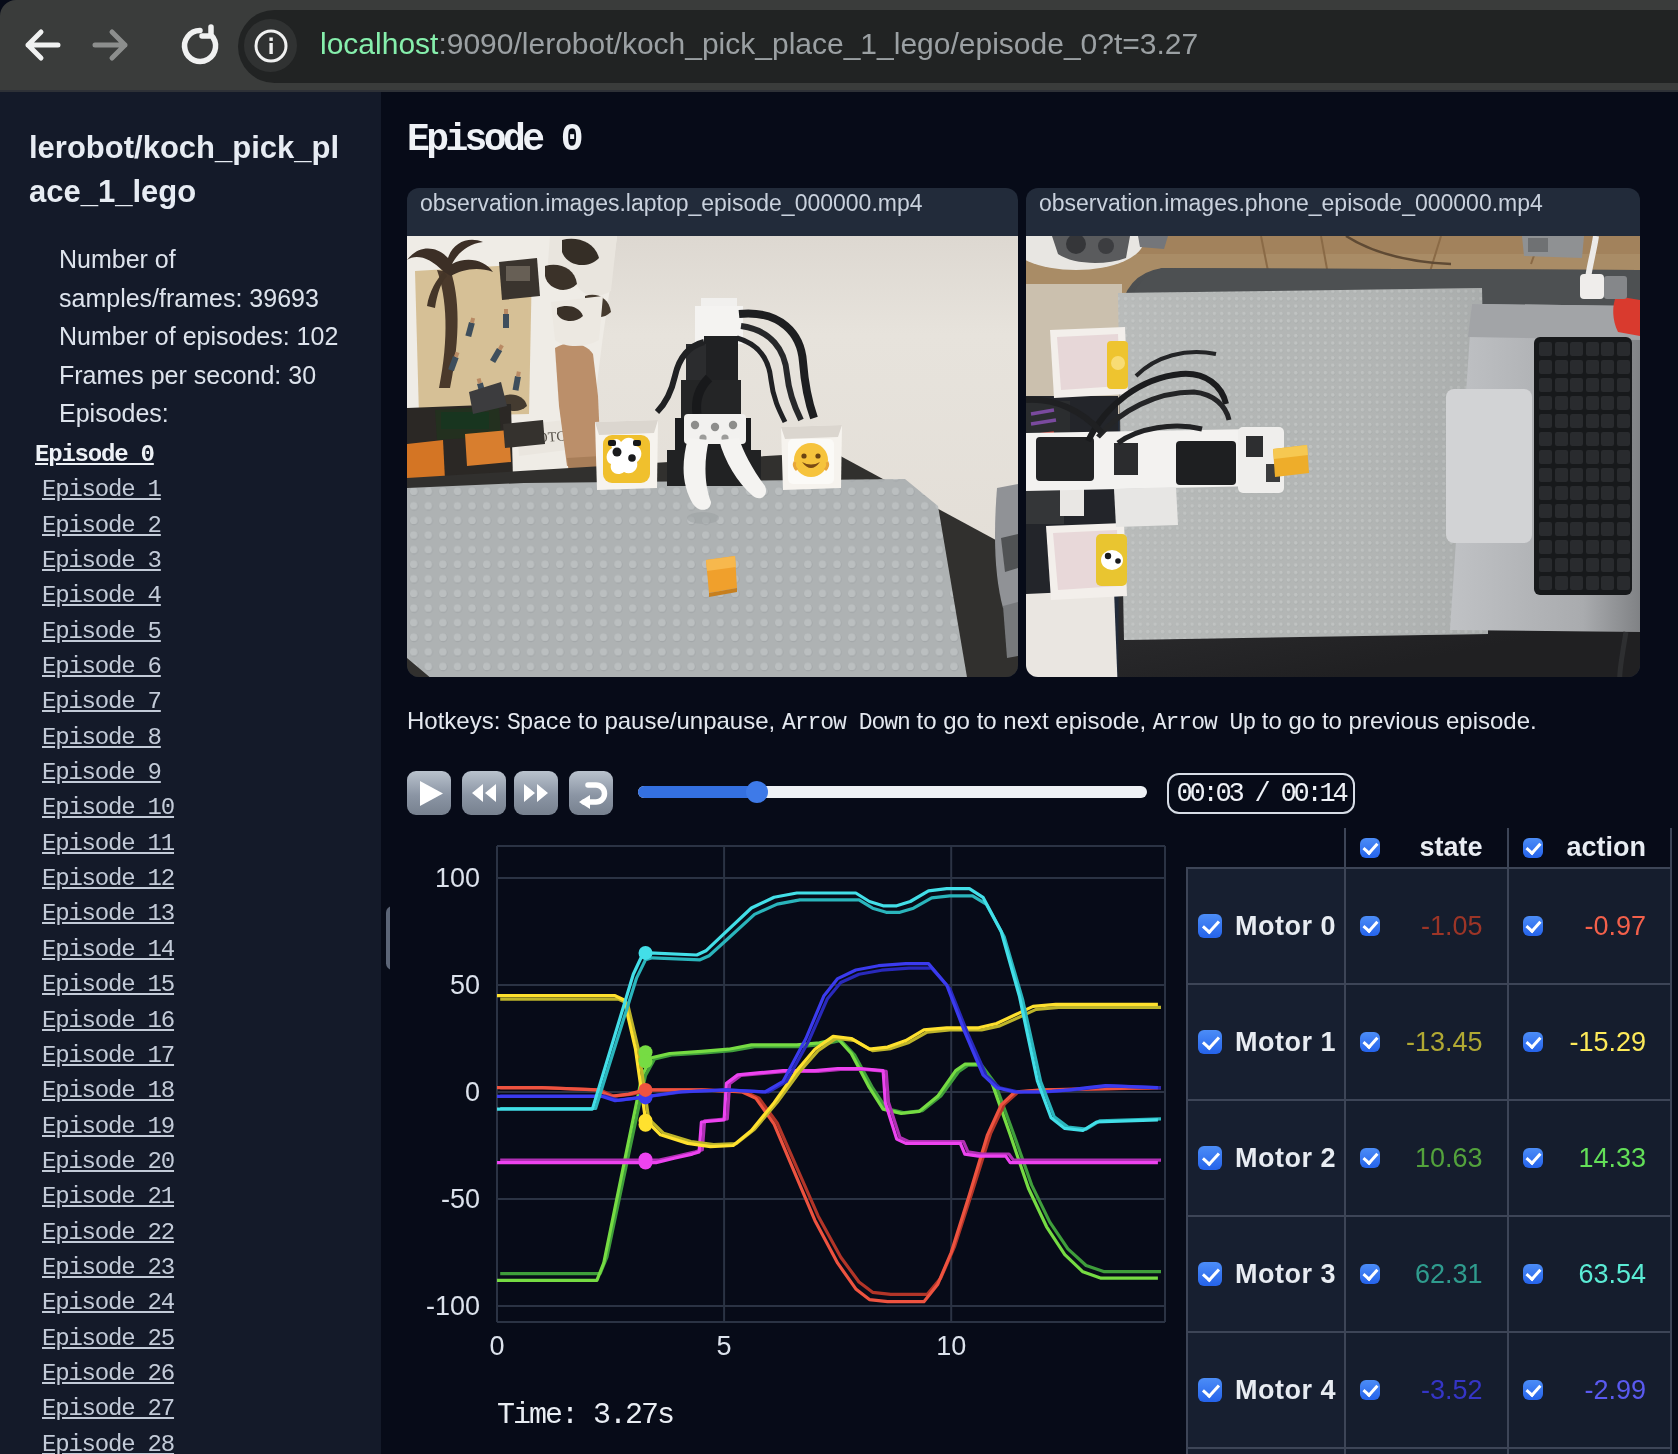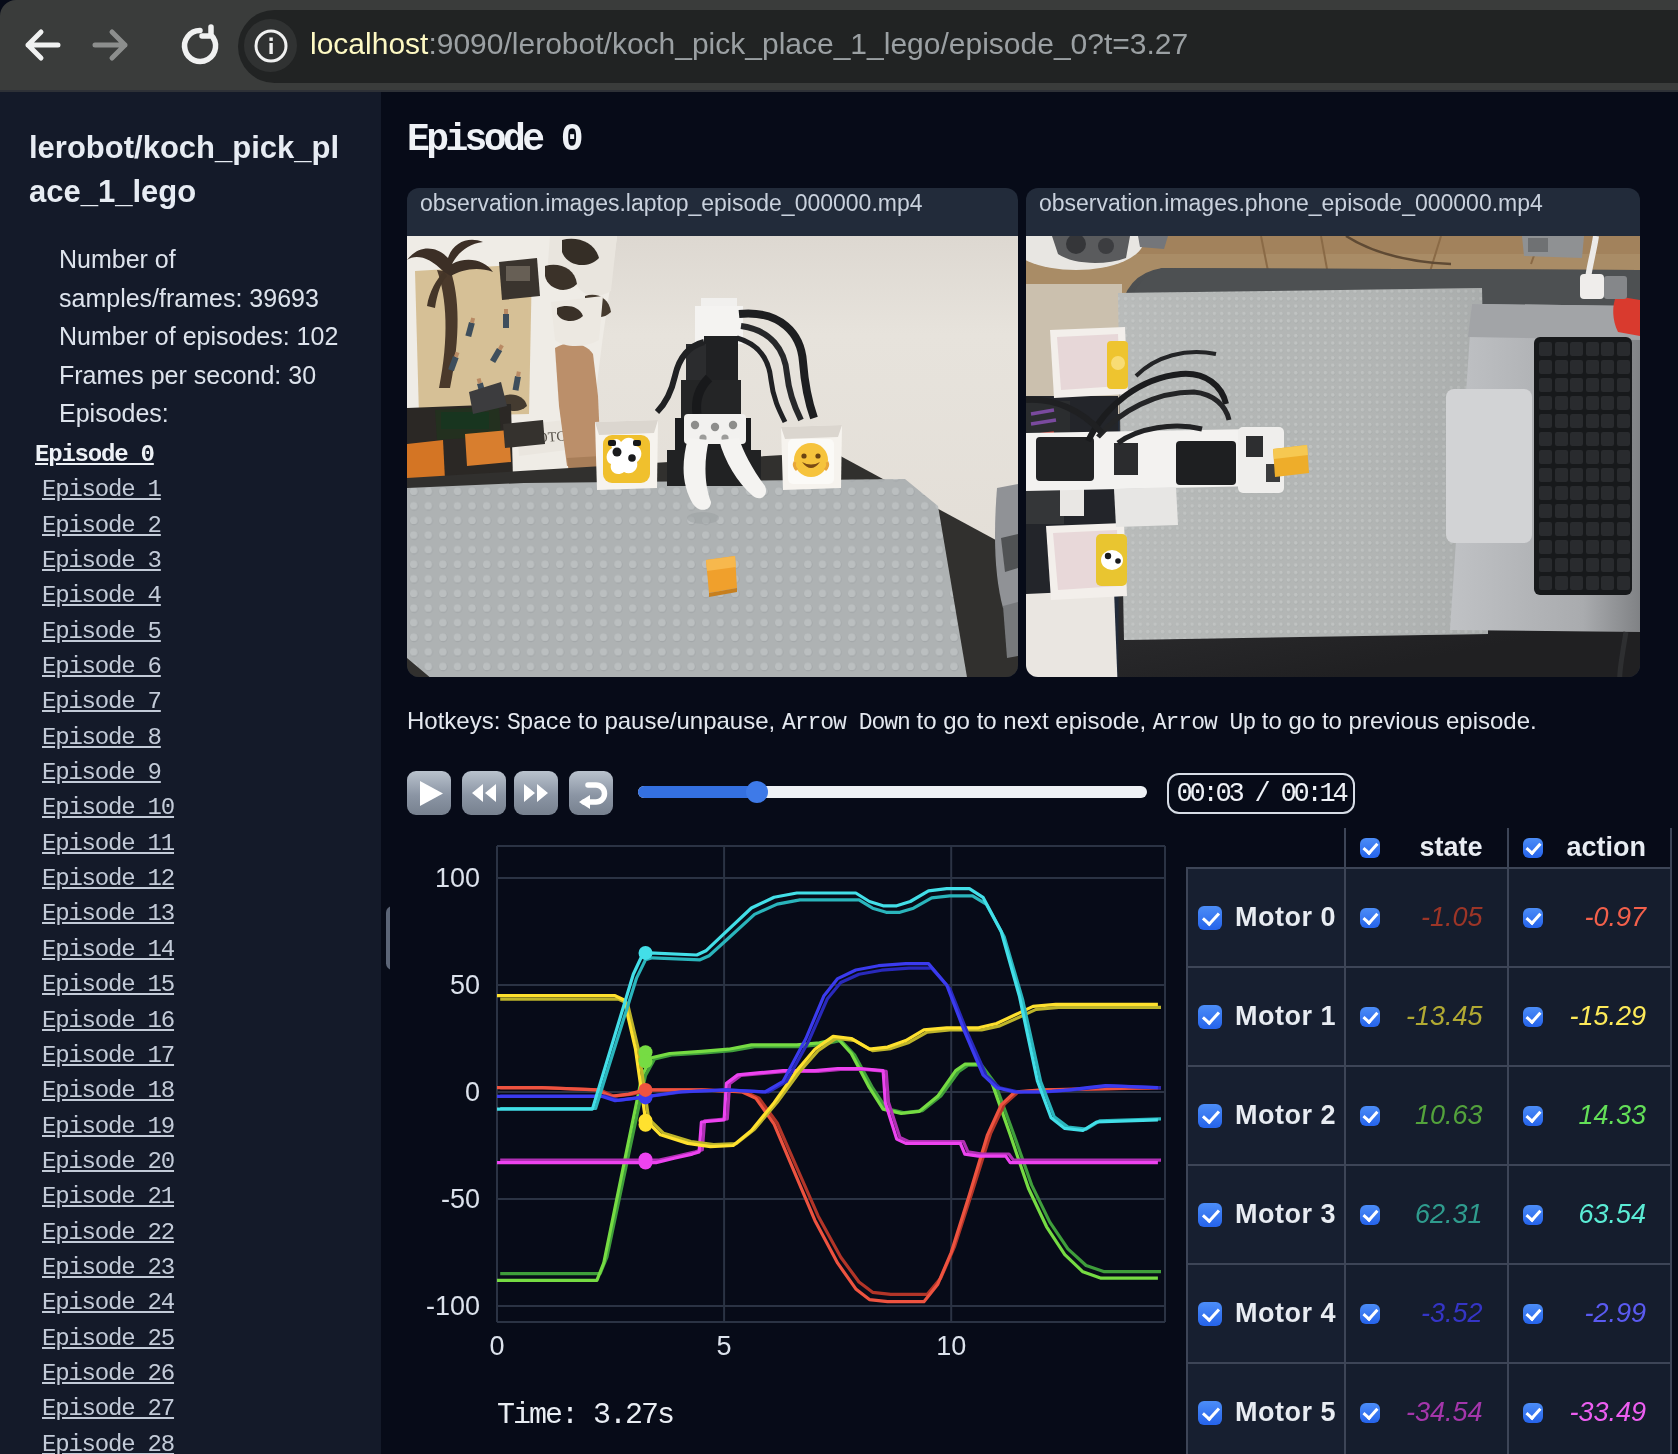--- a/index.html
+++ b/index.html
@@ -6,21 +6,21 @@
   html,body { width:1678px; height:1454px; background:#070b18; overflow:hidden;
     font-family:"Liberation Sans", sans-serif; }
   .abs { position:absolute; }
   
   #chrome { position:absolute; left:0; top:0; width:1678px; height:92px; background:#3a3c3b; border-bottom:2px solid #20253376;
     border-top-left-radius:16px; }
   #chrome-under { position:absolute; left:0; top:0; width:24px; height:24px; background:#000; z-index:-1;}
   #pill { position:absolute; left:238px; top:10px; width:1440px; height:73px; border-radius:37px 0 0 37px; background:#212323; }
   #icircle { position:absolute; left:244px; top:19px; width:53px; height:53px; border-radius:27px; background:#303232; }
   #urltext { position:absolute; left:310px; top:27px; font-size:30px; color:#9ba0a3; white-space:pre; }
-  #urltext b { color:#fef9c3; font-weight:normal; }
+  #urltext b { color:#86efac; font-weight:normal;margin-left:10px; }
   
   #sidebar { position:absolute; left:0; top:92px; width:381px; height:1362px; background:#141a29; }
   #sbtitle { position:absolute; left:29px; top:126px; width:336px; font-size:31px; font-weight:bold;
     color:#e7ecf3; line-height:44px; letter-spacing:0px;}
   #sbinfo { position:absolute; left:29px; top:240px; width:330px; font-size:25px; color:#dde3ec; line-height:38.6px;margin-left:30px; }
   #eplist { position:absolute; left:35px; top:437px; font-family:"Liberation Mono", monospace;
     font-size:24px; letter-spacing:-1.2px; color:#c3cbd8; line-height:35.35px; }
   #eplist div { height:35.35px; }
   #eplist span { text-decoration:underline; }
   #eplist .ep0 { font-weight:bold; color:#edf1f6; }
@@ -48,34 +48,34 @@
     letter-spacing:-3.2px; text-align:center; line-height:38px; white-space:nowrap; }
   
   #chart { position:absolute; left:390px; top:840px; }
   #timelab { position:absolute; left:497px; top:1398px; font-family:"Liberation Mono", monospace;
     font-size:30px; letter-spacing:-2px; color:#e9edf3; }
   
   #mtable { position:absolute; left:1186px; top:828px; width:486px; border-collapse:collapse;
     color:#e8ecf2; font-size:26px; }
   #mtable th, #mtable td { border:2px solid #3d4557; padding:0; }
   #mtable tr.hdr th { border-top:none; background:transparent; height:40px; font-size:26px; }
-  #mtable td { height:99px; background:#151d2d;text-align:right; }
+  #mtable td { height:116px; background:#151d2d;text-align:right; }
   #mtable td.lab { background:#171f30; }
   #mtable tr.hdr th:first-child { border-left:none; border-top:none; border-bottom:2px solid #3d4557; background:transparent;}
   .cb { display:inline-block; width:24px; height:24px; border-radius:6px;
     background:linear-gradient(180deg,#4c8df7 0%,#2563eb 100%); position:relative; vertical-align:middle; }
   .cb:after { content:""; position:absolute; left:8px; top:3px; width:7px; height:13px;
     border:solid #fff; border-width:0 3.5px 3.5px 0; transform:rotate(42deg); }
   .cb.sm { width:20px; height:20px; }
   .cb.sm:after { left:6px; top:2px; width:6px; height:11px; border-width:0 3px 3px 0; }
   .hcell { display:flex; align-items:center; justify-content:space-between; padding:0 24px 0 14px; }
   .hcell b { font-size:27px; }
   .lcell { display:flex; align-items:center; gap:13px; padding-left:10px; }
   .lcell b { font-size:27px; letter-spacing:0.5px; }
-  .vcell { display:flex; align-items:center; justify-content:space-between; padding:0 24px 0 14px; font-size:27px;font-style:italic; }
+  .vcell { display:flex; align-items:center; justify-content:space-between; padding:0 24px 0 14px; font-size:27px; }
 </style>
 </head>
 <body>
 
 <div id="chrome-under"></div>
 <div id="chrome">
   <svg width="1678" height="90">
     <g stroke="#f0f1f1" stroke-width="5" fill="none" stroke-linecap="round" stroke-linejoin="round">
       <path d="M28 45 h30 M28 45 l13 -13 M28 45 l13 13"></path>
       <path d="M125 45 h-30 M125 45 l-13 -13 M125 45 l-13 13" stroke="#8c8e8d"></path>

